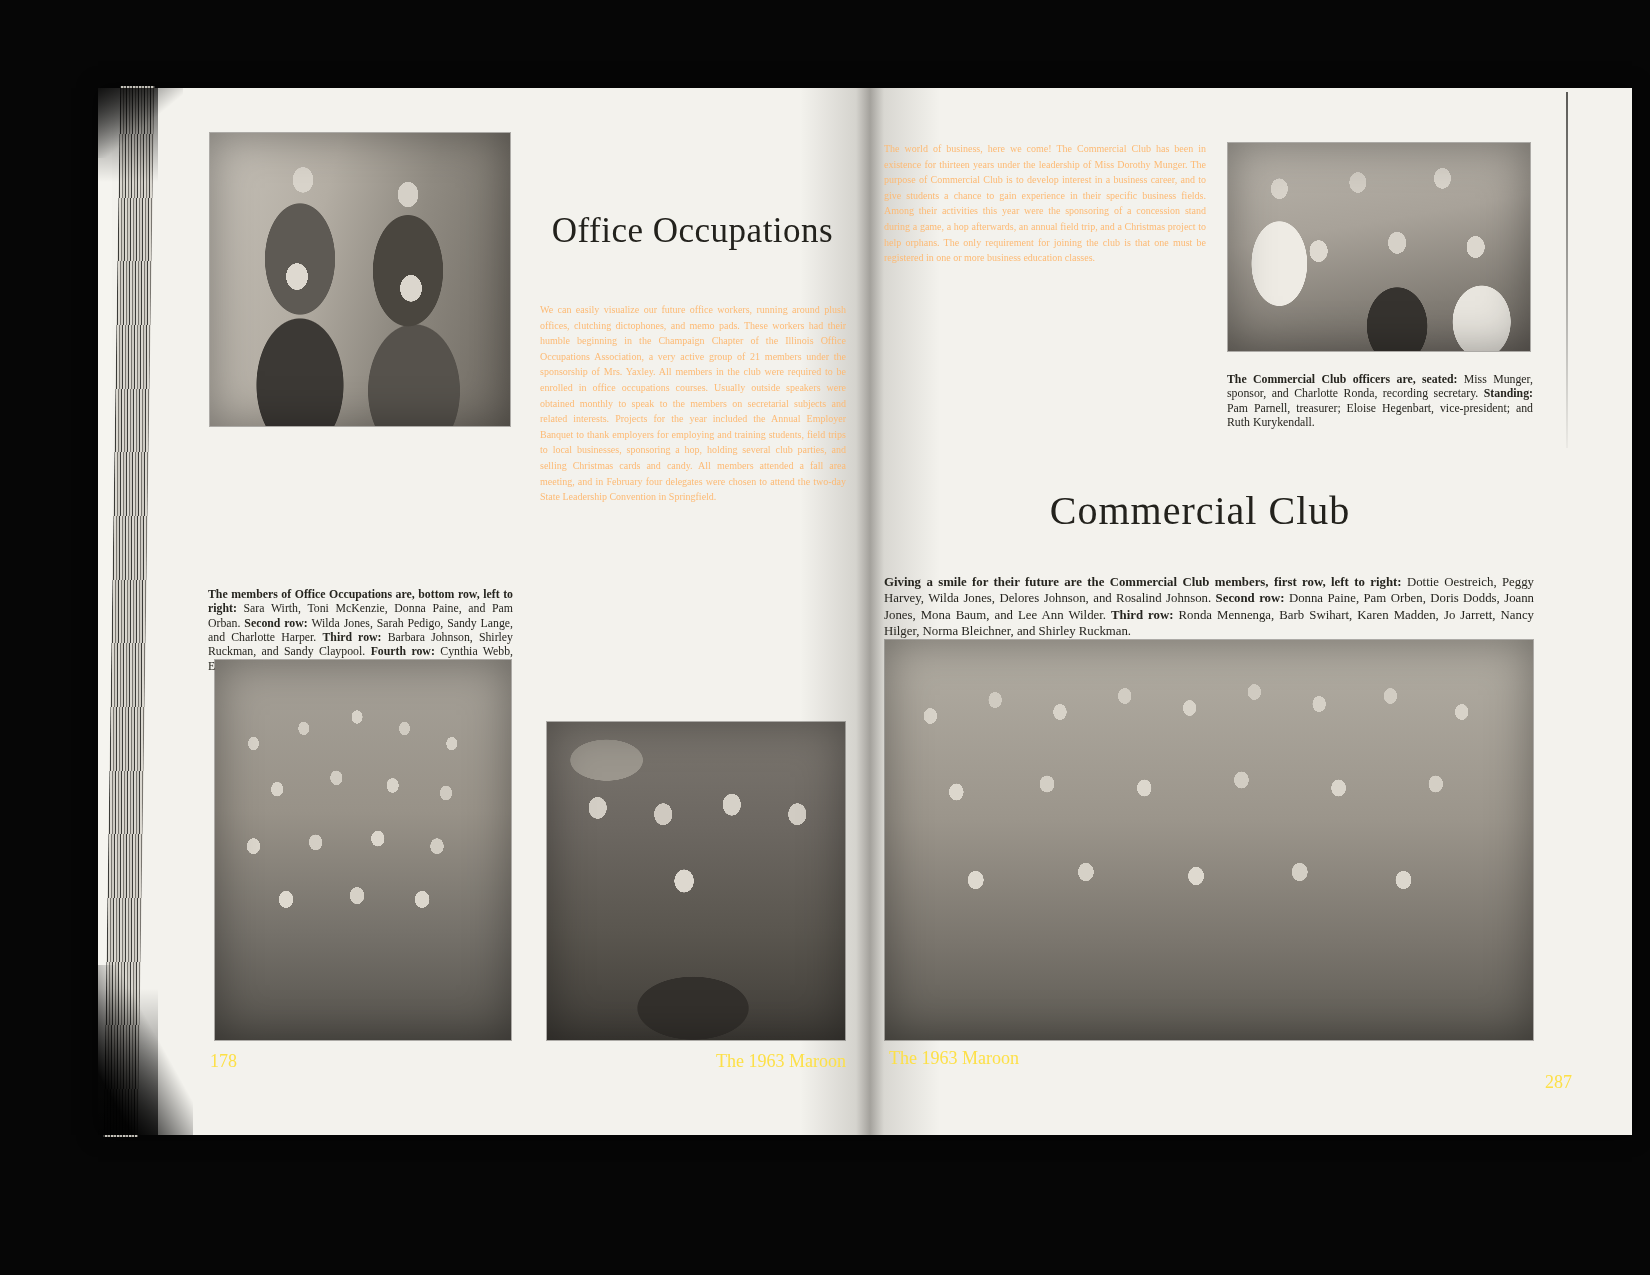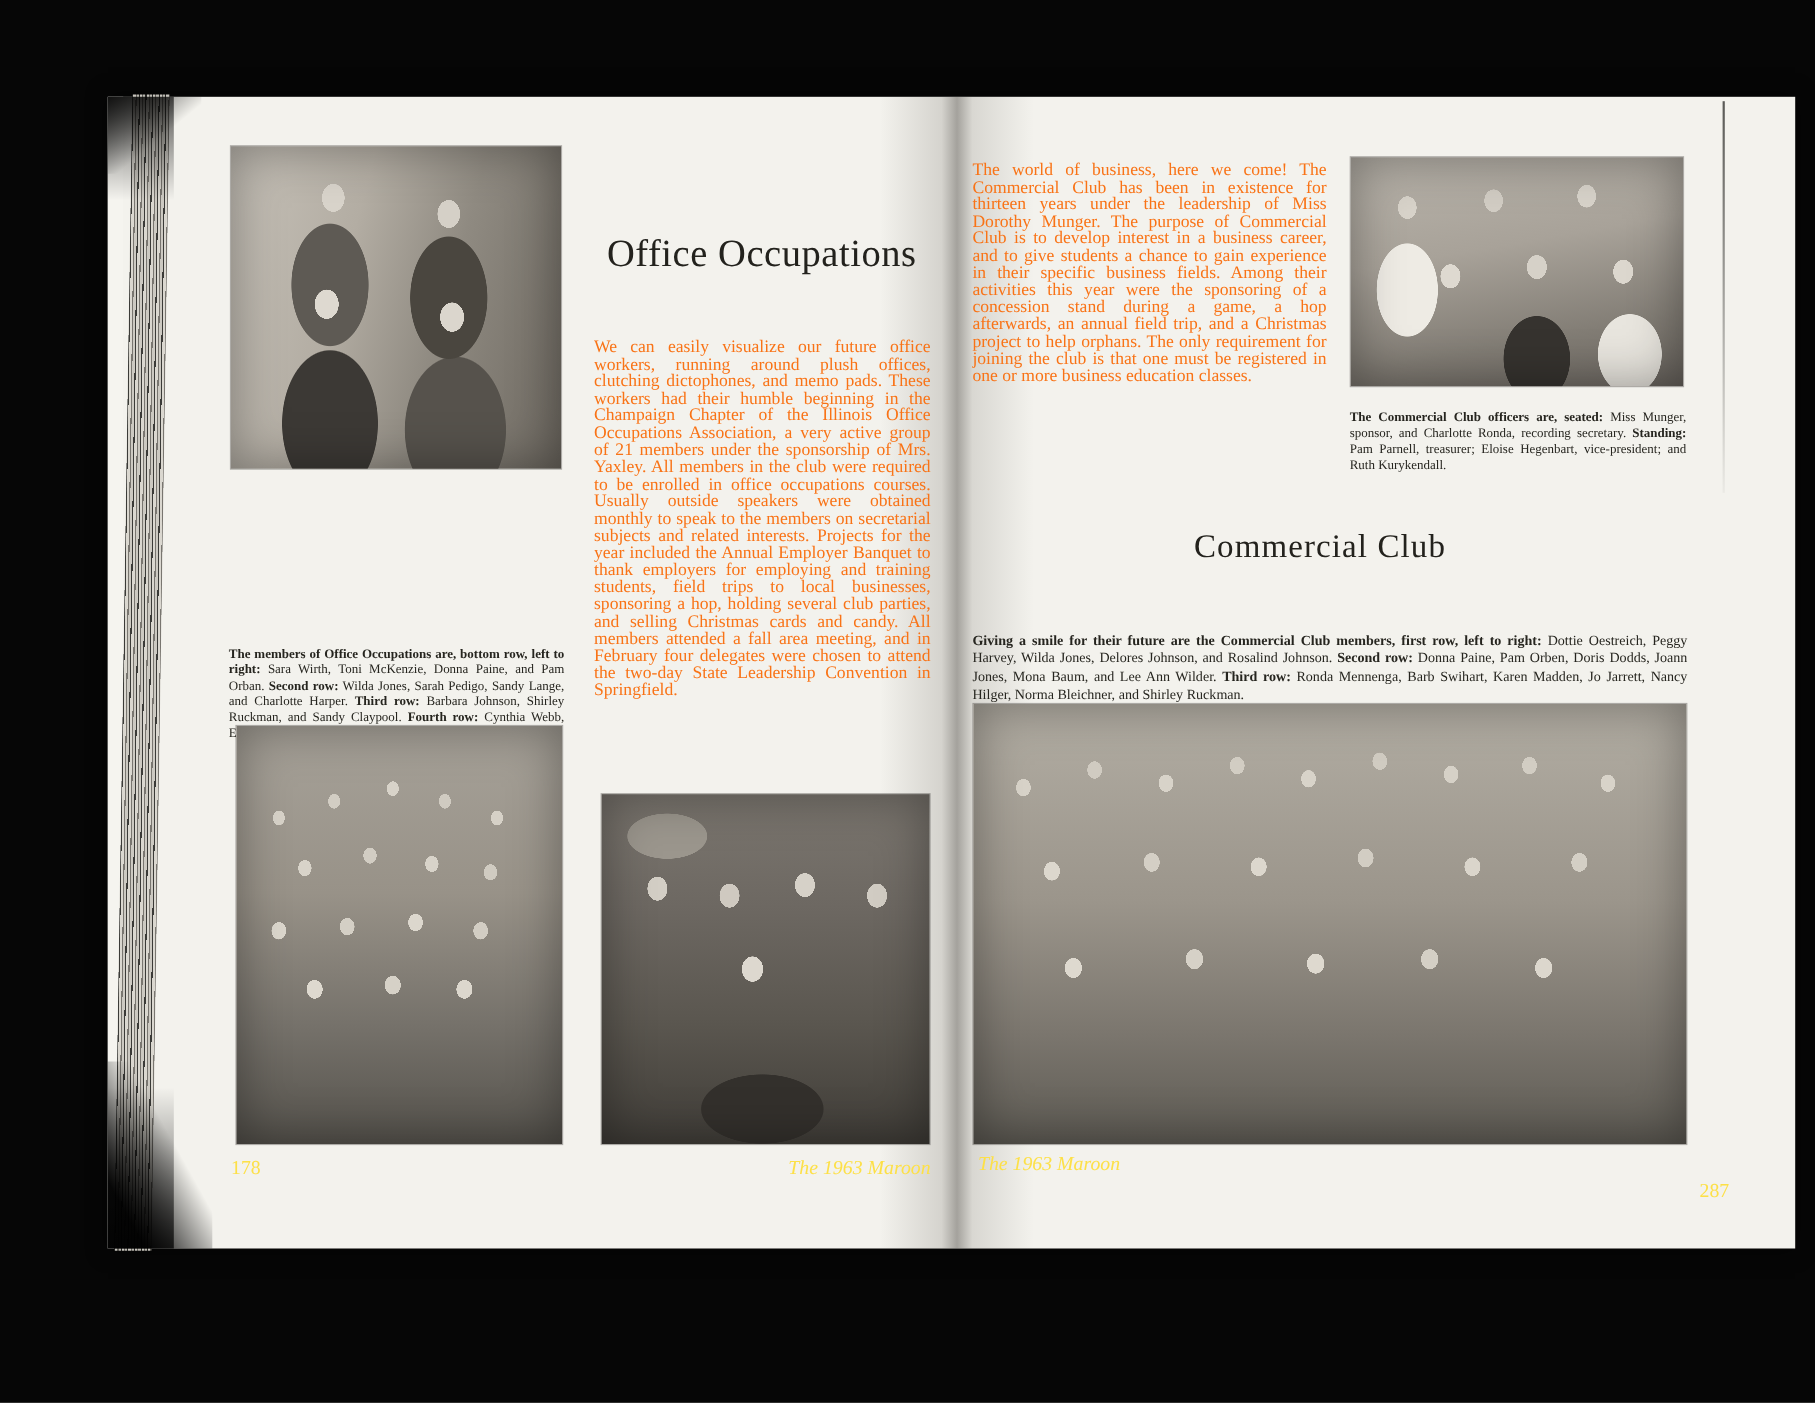--- a/index.html
+++ b/index.html
@@ -96,33 +96,33 @@
     radial-gradient(ellipse 13px 15px at 14% 60%,#ded9cf 0 60%,rgba(0,0,0,0) 61%),
     radial-gradient(ellipse 13px 15px at 31% 58%,#d6d1c7 0 60%,rgba(0,0,0,0) 61%),
     radial-gradient(ellipse 13px 15px at 48% 59%,#ded9cf 0 60%,rgba(0,0,0,0) 61%),
     radial-gradient(ellipse 13px 15px at 64% 58%,#d4cfc5 0 60%,rgba(0,0,0,0) 61%),
     radial-gradient(ellipse 13px 15px at 80% 60%,#dcd7cd 0 60%,rgba(0,0,0,0) 61%),
     linear-gradient(180deg,#b2ada3 0%,#9b958b 45%,#7b766e 75%,#5d5a53 100%);}
 
   
   .title{position:absolute;color:#23221d;text-align:center;font-weight:normal;letter-spacing:.5px;}
   #title-left{left:535px;top:188px;width:315px;font-size:35px;}
-  #title-right{left:1010px;top:460px;width:380px;font-size:30px;letter-spacing:1px;}
-  .body-text{position:absolute;font-size:16px;line-height:15.6px;text-align:justify;color:#f97316;}
+  #title-right{left:1010px;top:460px;width:380px;font-size:40px;letter-spacing:1px;}
+  .body-text{position:absolute;font-size:10px;line-height:15.6px;text-align:justify;color:#fdba74;}
   #body-left{left:540px;top:292px;width:306px;}
   #body-right{left:884px;top:131px;width:322px;}
   .caption{position:absolute;font-size:11.8px;line-height:14.4px;text-align:justify;color:#26251f;}
   .caption .b{font-weight:bold;}
   #caption-oo-leaders{left:209px;top:447px;width:303px;}
   #caption-oo-members{left:208px;top:575px;width:305px;}
   #caption-oo-office{left:547px;top:646px;width:300px;}
   #caption-cc-officers{left:1227px;top:360px;width:306px;}
   #caption-cc-members{left:884px;top:561px;width:650px;font-size:12.8px;line-height:16.4px;}
   .footer{position:absolute;font-size:18px;color:#fde047;}
-  .italic{font-style:italic;}
+  .italic{}
   #pn-left{left:210px;top:1051px;}
   #ft-left{left:620px;top:1051px;width:226px;text-align:right;}
   #ft-right{left:889px;top:1048px;}
   #pn-right{left:1545px;top:1072px;}
 </style>
 </head>
 <body>
 
 <div class="stage">
 

